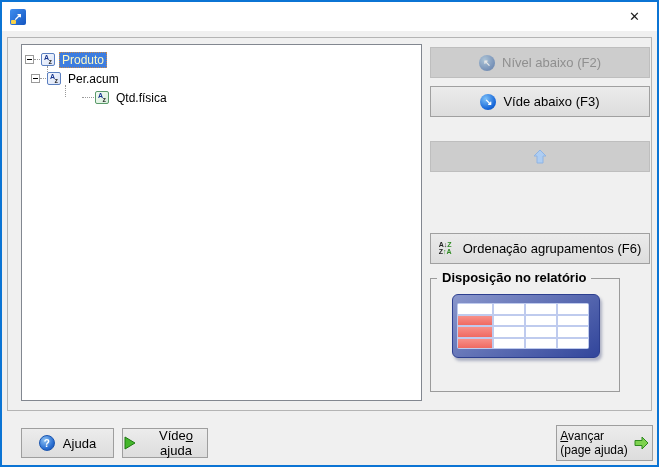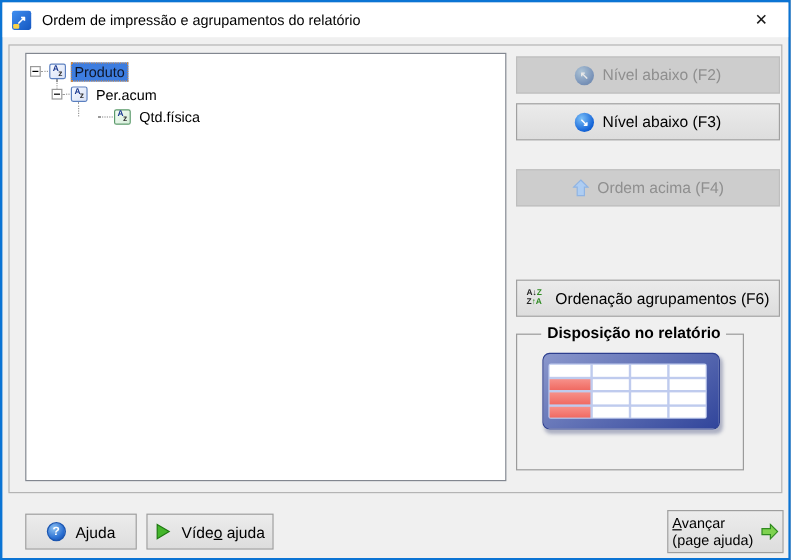--- a/index.html
+++ b/index.html
@@ -37,40 +37,40 @@
     border:1px solid #b4b4b4;
   }
 
   
   .tree-panel {
     position:absolute; left:19px; top:42px; width:401px; height:357px;
     background:#fff; border:1px solid #828790; padding-top:5px; overflow:hidden;
   }
   .tree-row { height:19px; display:flex; align-items:center; font-size:12px; color:#000; cursor:default; }
   .tree-row.lv0 { padding-left:3px; }
-  .tree-row.lv1 { padding-left:21px; }
+  .tree-row.lv1 { padding-left:9px; }
   .tree-row.lv2 { padding-left:60px; }
   .expander {
     width:9px; height:9px; border:1px solid #9a9a9a; background:#fff;
     position:relative; flex:none;
   }
   .expander::before { content:""; position:absolute; left:1px; right:1px; top:3px; height:1px; background:#000; }
   .hdots { width:6px; height:0; border-top:1px dotted #9a9a9a; flex:none; }
   .hdots.long { width:12px; }
   .az-icon {
     width:14px; height:13px; border-radius:2px; margin-left:1px;
     position:relative; flex:none; font-weight:bold;
   }
   .az-icon.blue { border:1px solid #5a7fc0; background:linear-gradient(135deg,#f6f9ff,#d9e2f6); }
   .az-icon.green { border:1px solid #5a9a6a; background:linear-gradient(135deg,#f2fbf2,#d8efdc); }
   .az-icon .a { position:absolute; left:2px; top:0px; font-size:7px; line-height:7px; color:#18368f; }
   .az-icon .z { position:absolute; right:2px; bottom:0px; font-size:7px; line-height:7px; color:#333; }
   .tree-label { margin-left:4px; padding:1px 3px; white-space:nowrap; }
   .tree-label.selected {
-    background:#3d7de0; color:#0f172a;
+    background:#3d7de0; color:#fef9c3;
     outline:1px dotted #c98a4b; outline-offset:-1px;
   }
   .vline { position:absolute; width:0; border-left:1px dotted #9a9a9a; }
   .vline.v1 { left:25px; top:21px; height:12px; }
   .vline.v2 { left:43px; top:40px; height:12px; }
 
   
   .action {
     position:absolute; left:428px; width:220px; height:31px;
     display:flex; align-items:center; justify-content:center; gap:7px;
@@ -89,21 +89,21 @@
   .sort-icon .dark { color:#222; }
   .sort-icon .grn { color:#2e8b22; }
 
   
   .groupbox {
     position:absolute; left:428px; top:276px; width:190px; height:114px;
     border:1px solid #9b9b9b;
   }
   .groupbox .legend {
     position:absolute; top:-9px; left:6px; background:#f0f0f0; padding:0 5px;
-    font-size:13px; font-weight:bold; color:#000; white-space:nowrap;margin-left:14px;
+    font-size:13px; font-weight:bold; color:#000; white-space:nowrap;
   }
   .table-art {
     position:absolute; left:21px; top:15px; width:148px; height:64px;
     border-radius:6px; border:1px solid #2d3f8f;
     background:linear-gradient(145deg,#8a97cc,#31459b);
     box-shadow:2px 3px 3px rgba(90,100,140,.45);
   }
   .table-grid {
     position:absolute; left:4px; right:10px; top:8px; bottom:8px;
     background:#bfcbee; border-radius:2px;
@@ -113,21 +113,21 @@
   .cell { background:#fff; }
   .cell.red { background:linear-gradient(#f79089,#f06a62); }
 
   
   .fbtn {
     position:absolute; display:flex; align-items:center; justify-content:center; gap:8px;
     background:linear-gradient(#ececec,#dddddd); border:1px solid #9e9e9e;
     font-size:13px; color:#000; cursor:pointer; font-family:"Liberation Sans", sans-serif;
   }
   .fbtn.help  { left:19px;  top:426px; width:93px;  height:30px; }
-  .fbtn.video { left:120px; top:426px; width:106px; height:30px; }
+  .fbtn.video { left:120px; top:426px; width:86px; height:30px; }
   .fbtn.next  { left:554px; top:423px; width:97px;  height:36px; font-size:12px; gap:6px;align-items:center; }
   .next-lines { text-align:left; line-height:14px; }
   .u { text-decoration:underline; }
   .qicon {
     width:16px; height:16px; border-radius:50%; flex:none;
     background:radial-gradient(circle at 35% 30%, #8ec2f2, #2a6fd2 62%, #17469e);
     border:1px solid #1a55b0;
     color:#fff; font-size:10px; font-weight:bold;
     display:flex; align-items:center; justify-content:center;
   }
@@ -136,21 +136,20 @@
 </head>
 <body>
 
 <div class="window">
 
   <div class="titlebar">
     <div class="app-icon">
       <span>↗</span>
         <i></i>
     </div>
-    <div class="title-text">Ordem de impressão e agrupamentos do relatório</div>
     <button class="close-btn">
       <span>✕</span>
     </button>
   </div>
 
   <div class="outer-frame"></div>
 
   <div class="tree-panel">
     <div class="vline v1"></div>
     <div class="vline v2"></div>
@@ -189,28 +188,27 @@
     <span class="cicon dim">
       <span>↖</span>
     </span>
     <span>Nível abaixo (F2)</span>
   </button>
 
   <button class="action on" style="top:84px">
     <span class="cicon">
       <span>↘</span>
     </span>
-    <span>Nível abaixo (F3)</span>
+    <span>Víde abaixo (F3)</span>
   </button>
 
   <button class="action off" style="top:139px">
     <svg width="14" height="16" viewBox="0 0 14 16">
       <polygon points="7,1 13,7 10,7 10,14 4,14 4,7 1,7" fill="#aecdf2" stroke="#8fb4e4" stroke-width="1"></polygon>
     </svg>
-    <span>Ordem acima (F4)</span>
   </button>
 
 
   <button class="action on" style="top:231px">
     <span class="sort-icon">
       <span class="dark">A↓</span><span class="grn">Z</span><br>
       <span class="dark">Z</span><span class="grn">↑A</span>
     </span>
     <span>Ordenação agrupamentos (F6)</span>
   </button>

